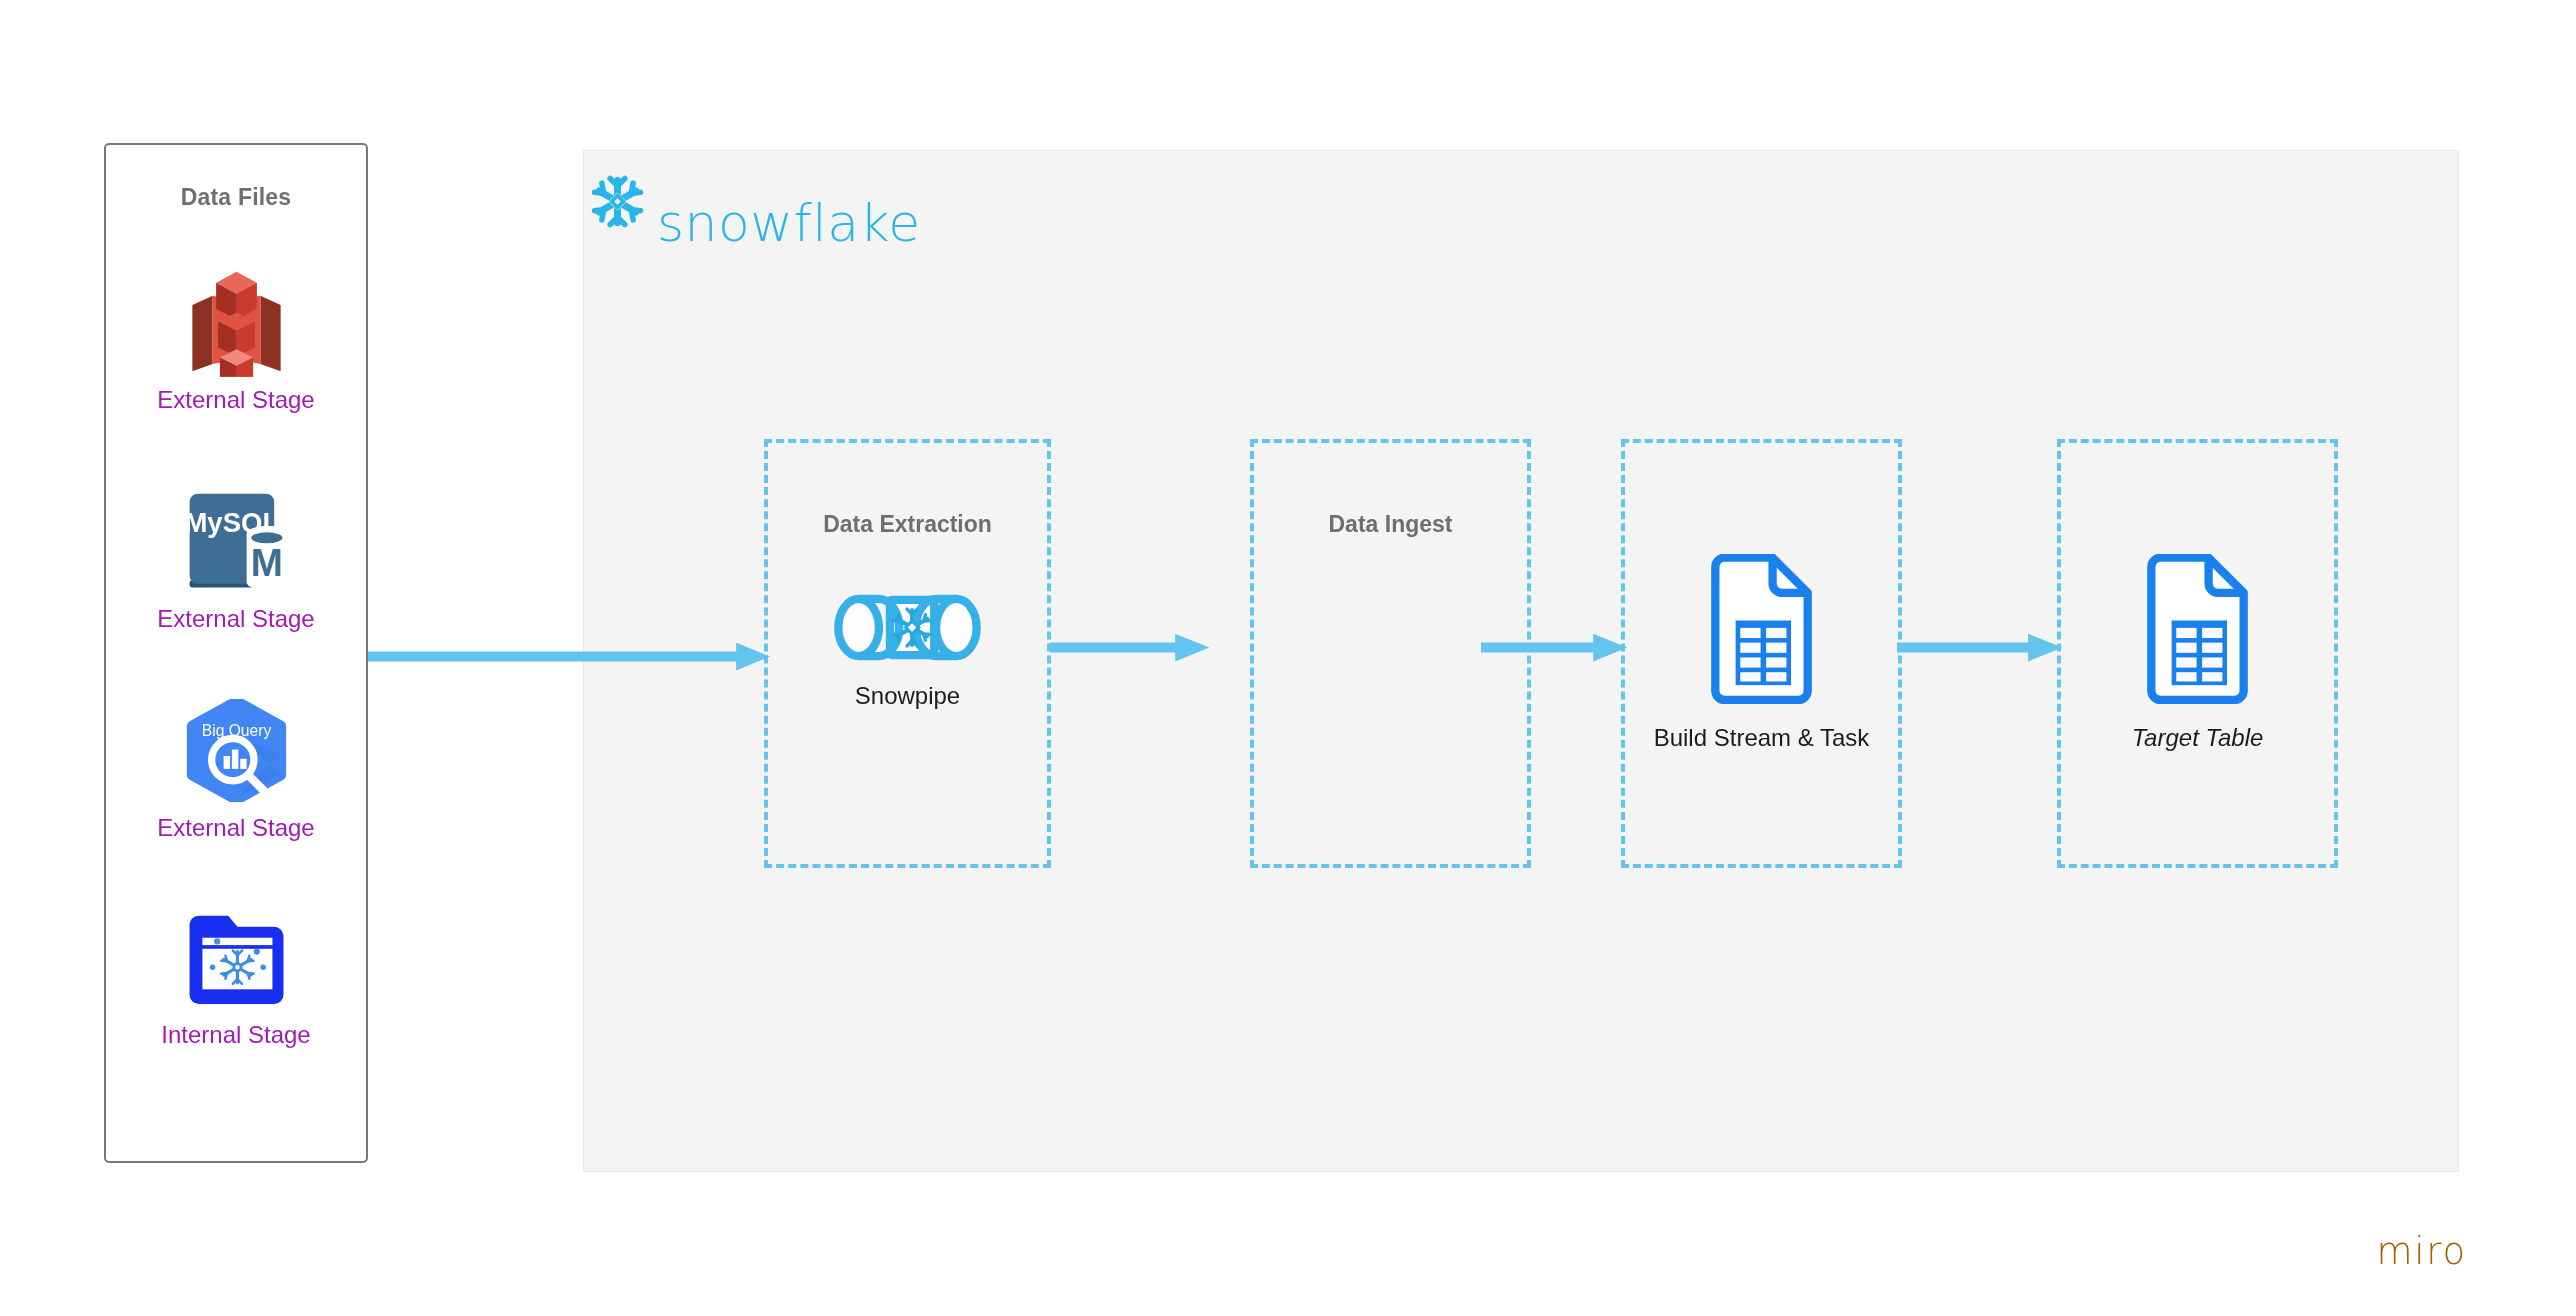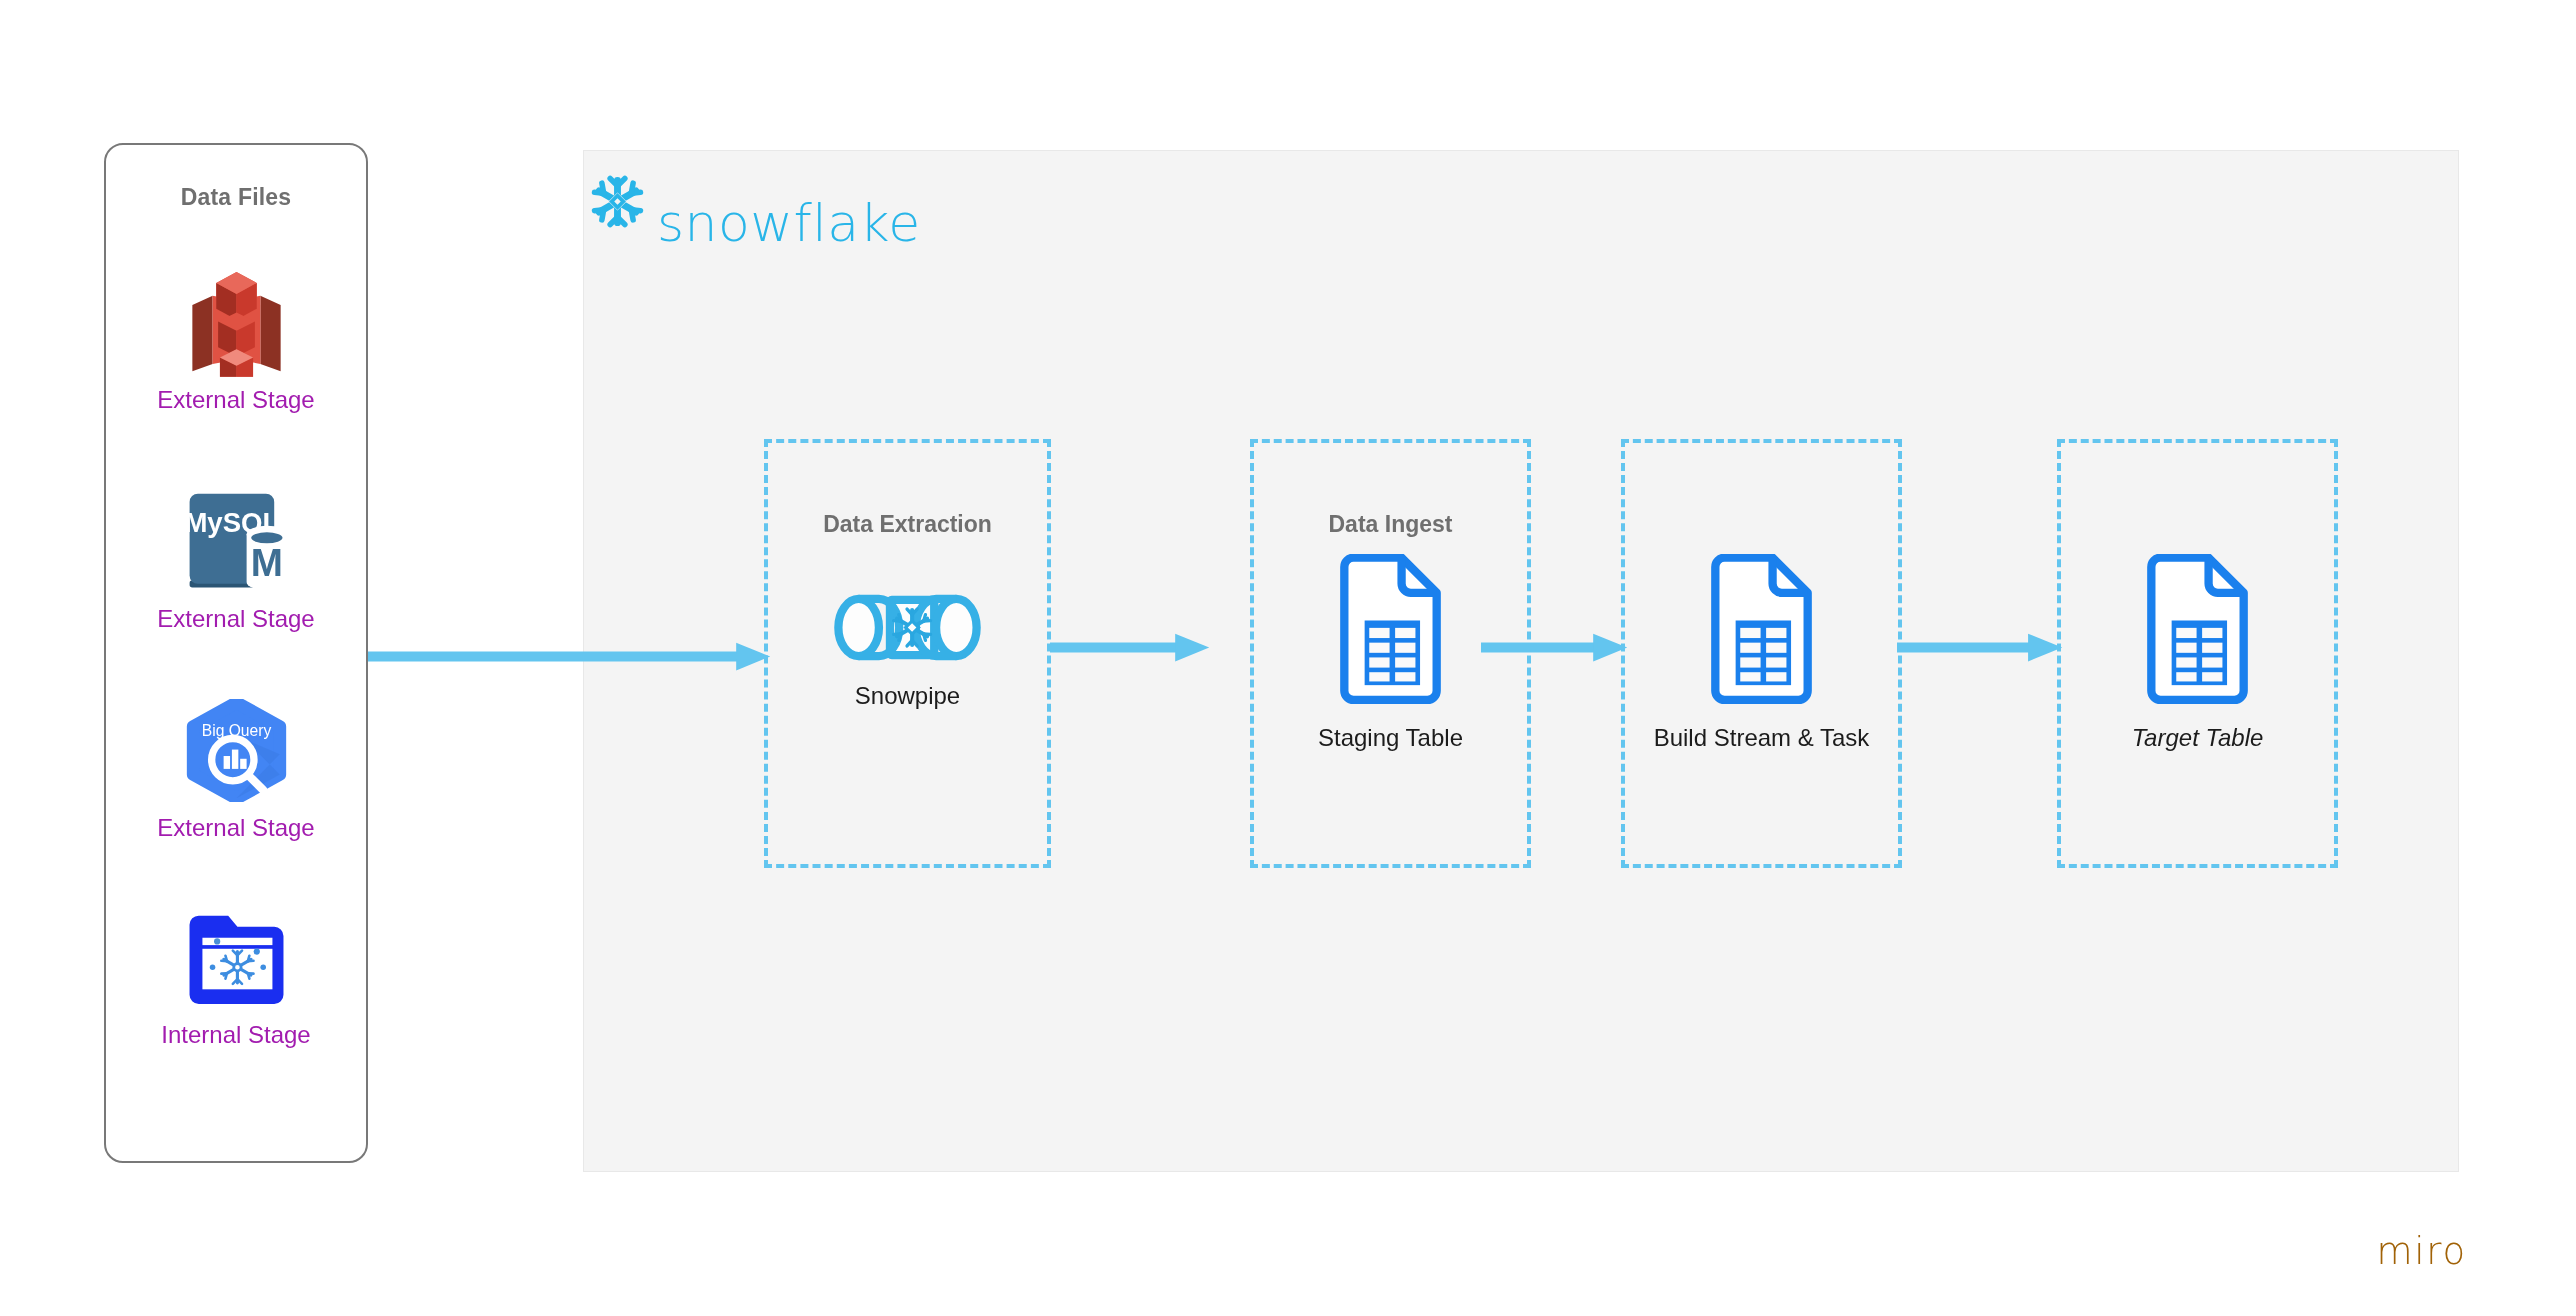--- a/index.html
+++ b/index.html
@@ -11,21 +11,21 @@
     position:relative;
   }
   .canvas{position:absolute;inset:0;}
 
   
   #data-files-panel{
     position:absolute;
     left:104px; top:143px;
     width:264px; height:1020px;
     border:2.8px solid #787878;
-    border-radius:19px;
+    border-radius:5px;
     background:#ffffff;
     box-sizing:border-box;
     padding-left:20px;
   }
   #data-files-title{
     position:absolute; top:39px; left:0; width:100%;
     text-align:center;
     font-size:23px; font-weight:bold; color:#6f6f6f;
     letter-spacing:0.2px;
   }
@@ -290,41 +290,20 @@
             <rect x="-5" y="-5" width="10" height="10" fill="#fdfdfd" stroke="#2aa7e0" stroke-width="3.4" transform="rotate(45)"></rect>
           </g>
         </svg>
       </div>
       <div class="node-label">Snowpipe</div>
     </div>
   </div>
 
   <div class="dashed-box" id="box-1">
     <div class="box-title">Data Ingest</div>
-    <div class="node" id="node-1">
-      <div class="node-icon">
-        <svg width="111" height="157" viewBox="0 0 120 170">
-          <path d="M10 14 a10 10 0 0 1 10 -10 h52 l38 38 v106 a10 10 0 0 1 -10 10
-                   h-80 a10 10 0 0 1 -10 -10 z" fill="#ffffff" stroke="#1a80ed" stroke-width="9" stroke-linejoin="round"></path>
-          <path d="M72 4 v28 a10 10 0 0 0 10 10 h28" fill="none" stroke="#1a80ed" stroke-width="9" stroke-linejoin="round"></path>
-          <rect x="32" y="72" width="60" height="70" fill="#1a80ed"></rect>
-          <g fill="#fafafa">
-            <rect x="37" y="80" width="22" height="11"></rect>
-            <rect x="65" y="80" width="22" height="11"></rect>
-            <rect x="37" y="96" width="22" height="11"></rect>
-            <rect x="65" y="96" width="22" height="11"></rect>
-            <rect x="37" y="112" width="22" height="11"></rect>
-            <rect x="65" y="112" width="22" height="11"></rect>
-            <rect x="37" y="128" width="22" height="10"></rect>
-            <rect x="65" y="128" width="22" height="10"></rect>
-          </g>
-        </svg>
-      </div>
-      <div class="node-label">Staging Table</div>
-    </div>
   </div>
 
   <div class="dashed-box" id="box-2">
     <div class="box-title"></div>
     <div class="node" id="node-2">
       <div class="node-icon">
         <svg width="111" height="157" viewBox="0 0 120 170">
           <path d="M10 14 a10 10 0 0 1 10 -10 h52 l38 38 v106 a10 10 0 0 1 -10 10
                    h-80 a10 10 0 0 1 -10 -10 z" fill="#ffffff" stroke="#1a80ed" stroke-width="9" stroke-linejoin="round"></path>
           <path d="M72 4 v28 a10 10 0 0 0 10 10 h28" fill="none" stroke="#1a80ed" stroke-width="9" stroke-linejoin="round"></path>

